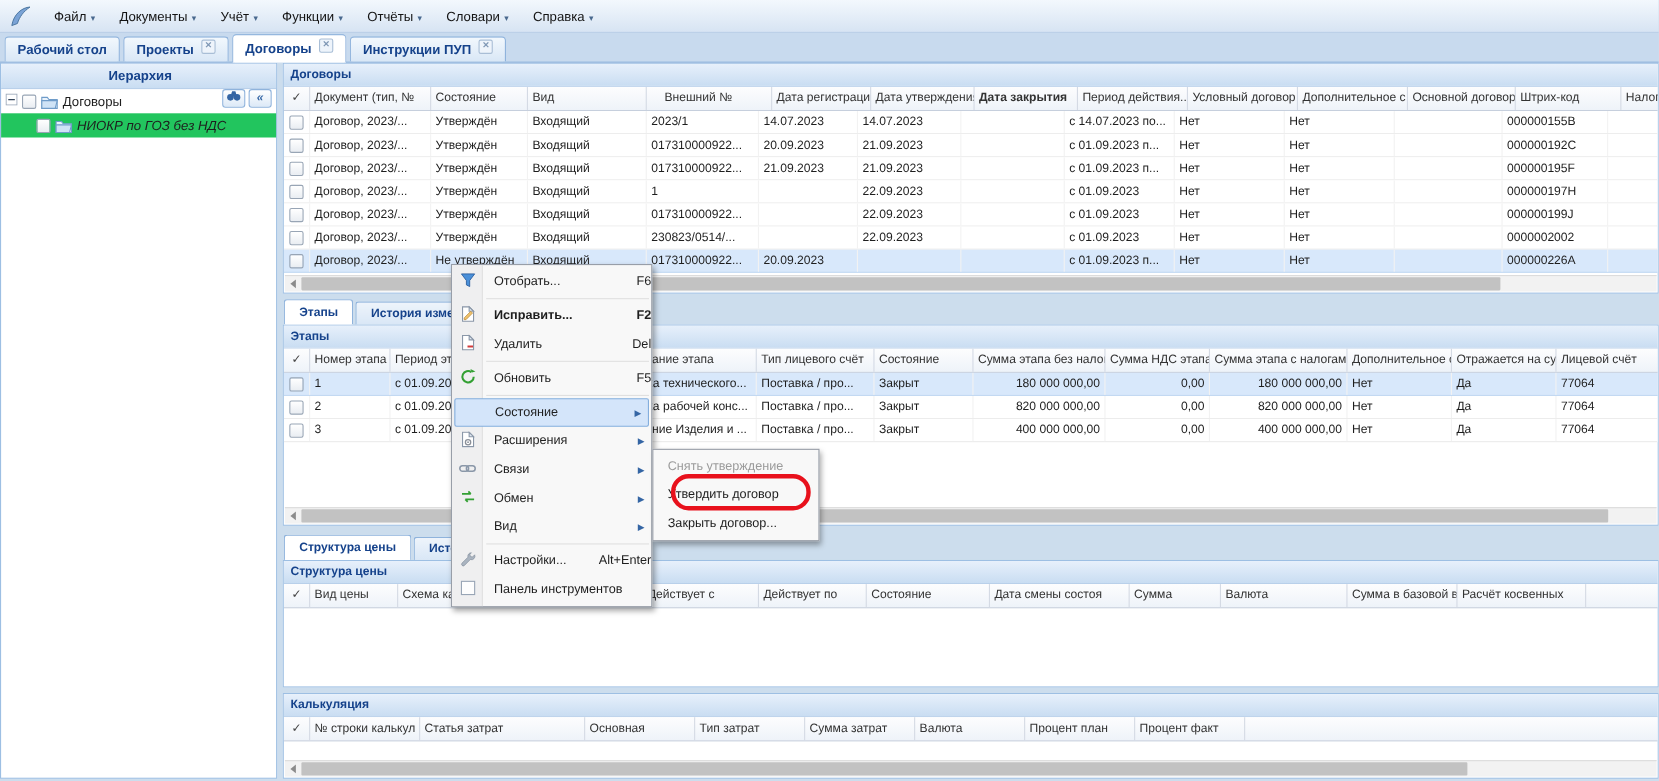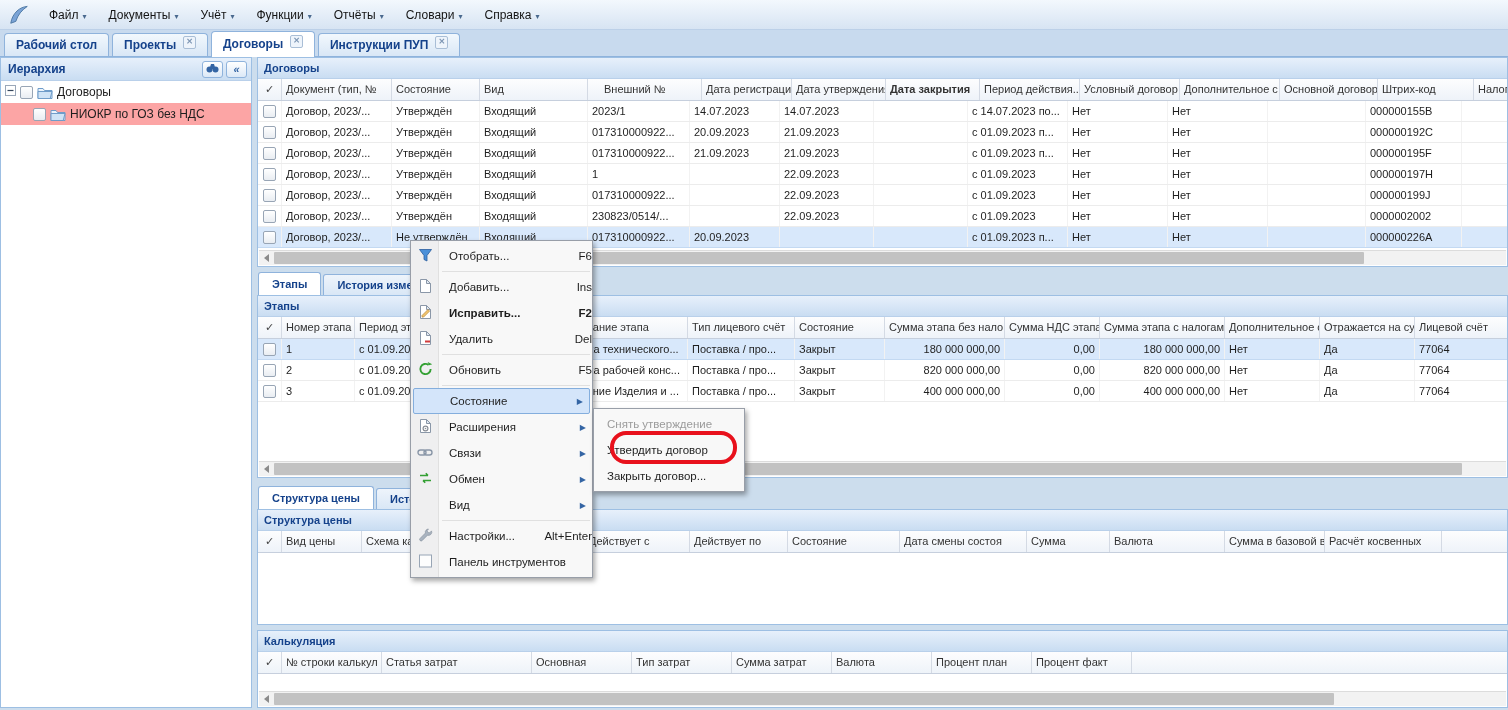--- a/index.html
+++ b/index.html
@@ -22,27 +22,27 @@
     border-radius:4px 4px 0 0; white-space:nowrap; position:relative; }
   .maintab.active { background:#fff; height:26px; line-height:25px; bottom:-1px; }
   .tclose { display:inline-block; font-size:8px; line-height:10px; color:#7d96b4; margin-left:7px;
     border:1px solid #a9bed6; border-radius:2px; padding:0 2px 1px; background:#eef4fb; position:relative; top:-5px; }
 
   
   .sidebar { position:absolute; left:0; top:57px; width:252px; bottom:2px; background:#fff;
     border:1px solid #9dbfe3; }
   .side-title { height:23px; background:linear-gradient(#e7f0fb,#c9ddf2); border-bottom:1px solid #b9d0ea;
     color:#15428b; font-weight:bold; font-size:12px; line-height:23px; padding:0 4px 0 7px;
-    display:flex; align-items:center; }
+    display:flex; align-items:center;flex-direction:column; }
   .sbtns { margin-left:auto; display:flex; }
   .sbtn { width:21px; height:17px; border:1px solid #8fb3dc; border-radius:3px;
     background:linear-gradient(#ffffff,#dce9f7); margin-left:3px; display:inline-flex;
     align-items:center; justify-content:center; font-size:11px; color:#3465a4; font-weight:bold; }
   .treerow { height:22px; display:flex; align-items:center; font-size:12px; white-space:nowrap; }
-  .treerow.sel { background:#fca5a5; }
+  .treerow.sel { background:#22c55e;font-style:italic; }
   .treerow .gap { display:inline-block; }
   .chk { width:13px; height:13px; border:1px solid #98a5b5; border-radius:2px;
     background:linear-gradient(#ffffff,#e9edf2); flex:none; }
   .treerow .chk { margin:0 4px; }
   .treerow .fold { margin-right:4px; display:inline-flex; }
 
   
   .panel { position:absolute; left:257px; right:0; background:#fff; border:1px solid #9dbfe3; overflow:hidden; }
   #p-contracts { top:57px;  height:210px; }
   #p-stages    { top:295px; height:183px; }
@@ -452,28 +452,20 @@
   <div class="istrip"></div>
   <div id="cmenu-items">
       <div class="mi">
         <span class="ic"><svg width="15" height="15">
             <path d="M1.5 2h12L9 8v5.5L6 12V8z" fill="#4a90d9" stroke="#2a5d9e" stroke-width=".8"></path>
           </svg></span>
         <span>Отобрать...</span>
         <span class="sc">F6</span>
       </div>
       <div class="msep"></div>
-      <div class="mi">
-        <span class="ic"><svg width="15" height="15" viewBox="0 0 15 15">
-            <path d="M2.5 1h6l4 4v9h-10z" fill="#fff" stroke="#8a97a8"></path>
-            <path d="M8.5 1l4 4h-4z" fill="#e1e9f2" stroke="#8a97a8"></path>
-          </svg></span>
-        <span>Добавить...</span>
-        <span class="sc">Ins</span>
-      </div>
       <div class="mi b">
         <span class="ic"><svg width="15" height="15" viewBox="0 0 15 15">
             <path d="M2.5 1h6l4 4v9h-10z" fill="#fff" stroke="#8a97a8"></path>
             <path d="M8.5 1l4 4h-4z" fill="#e1e9f2" stroke="#8a97a8"></path>
             <path d="M4 11l6-6 1.6 1.6-6 6H4z" fill="#f0c36d" stroke="#b98b3e" stroke-width=".7"></path>
           </svg></span>
         <span>Исправить...</span>
         <span class="sc">F2</span>
       </div>
       <div class="mi">

